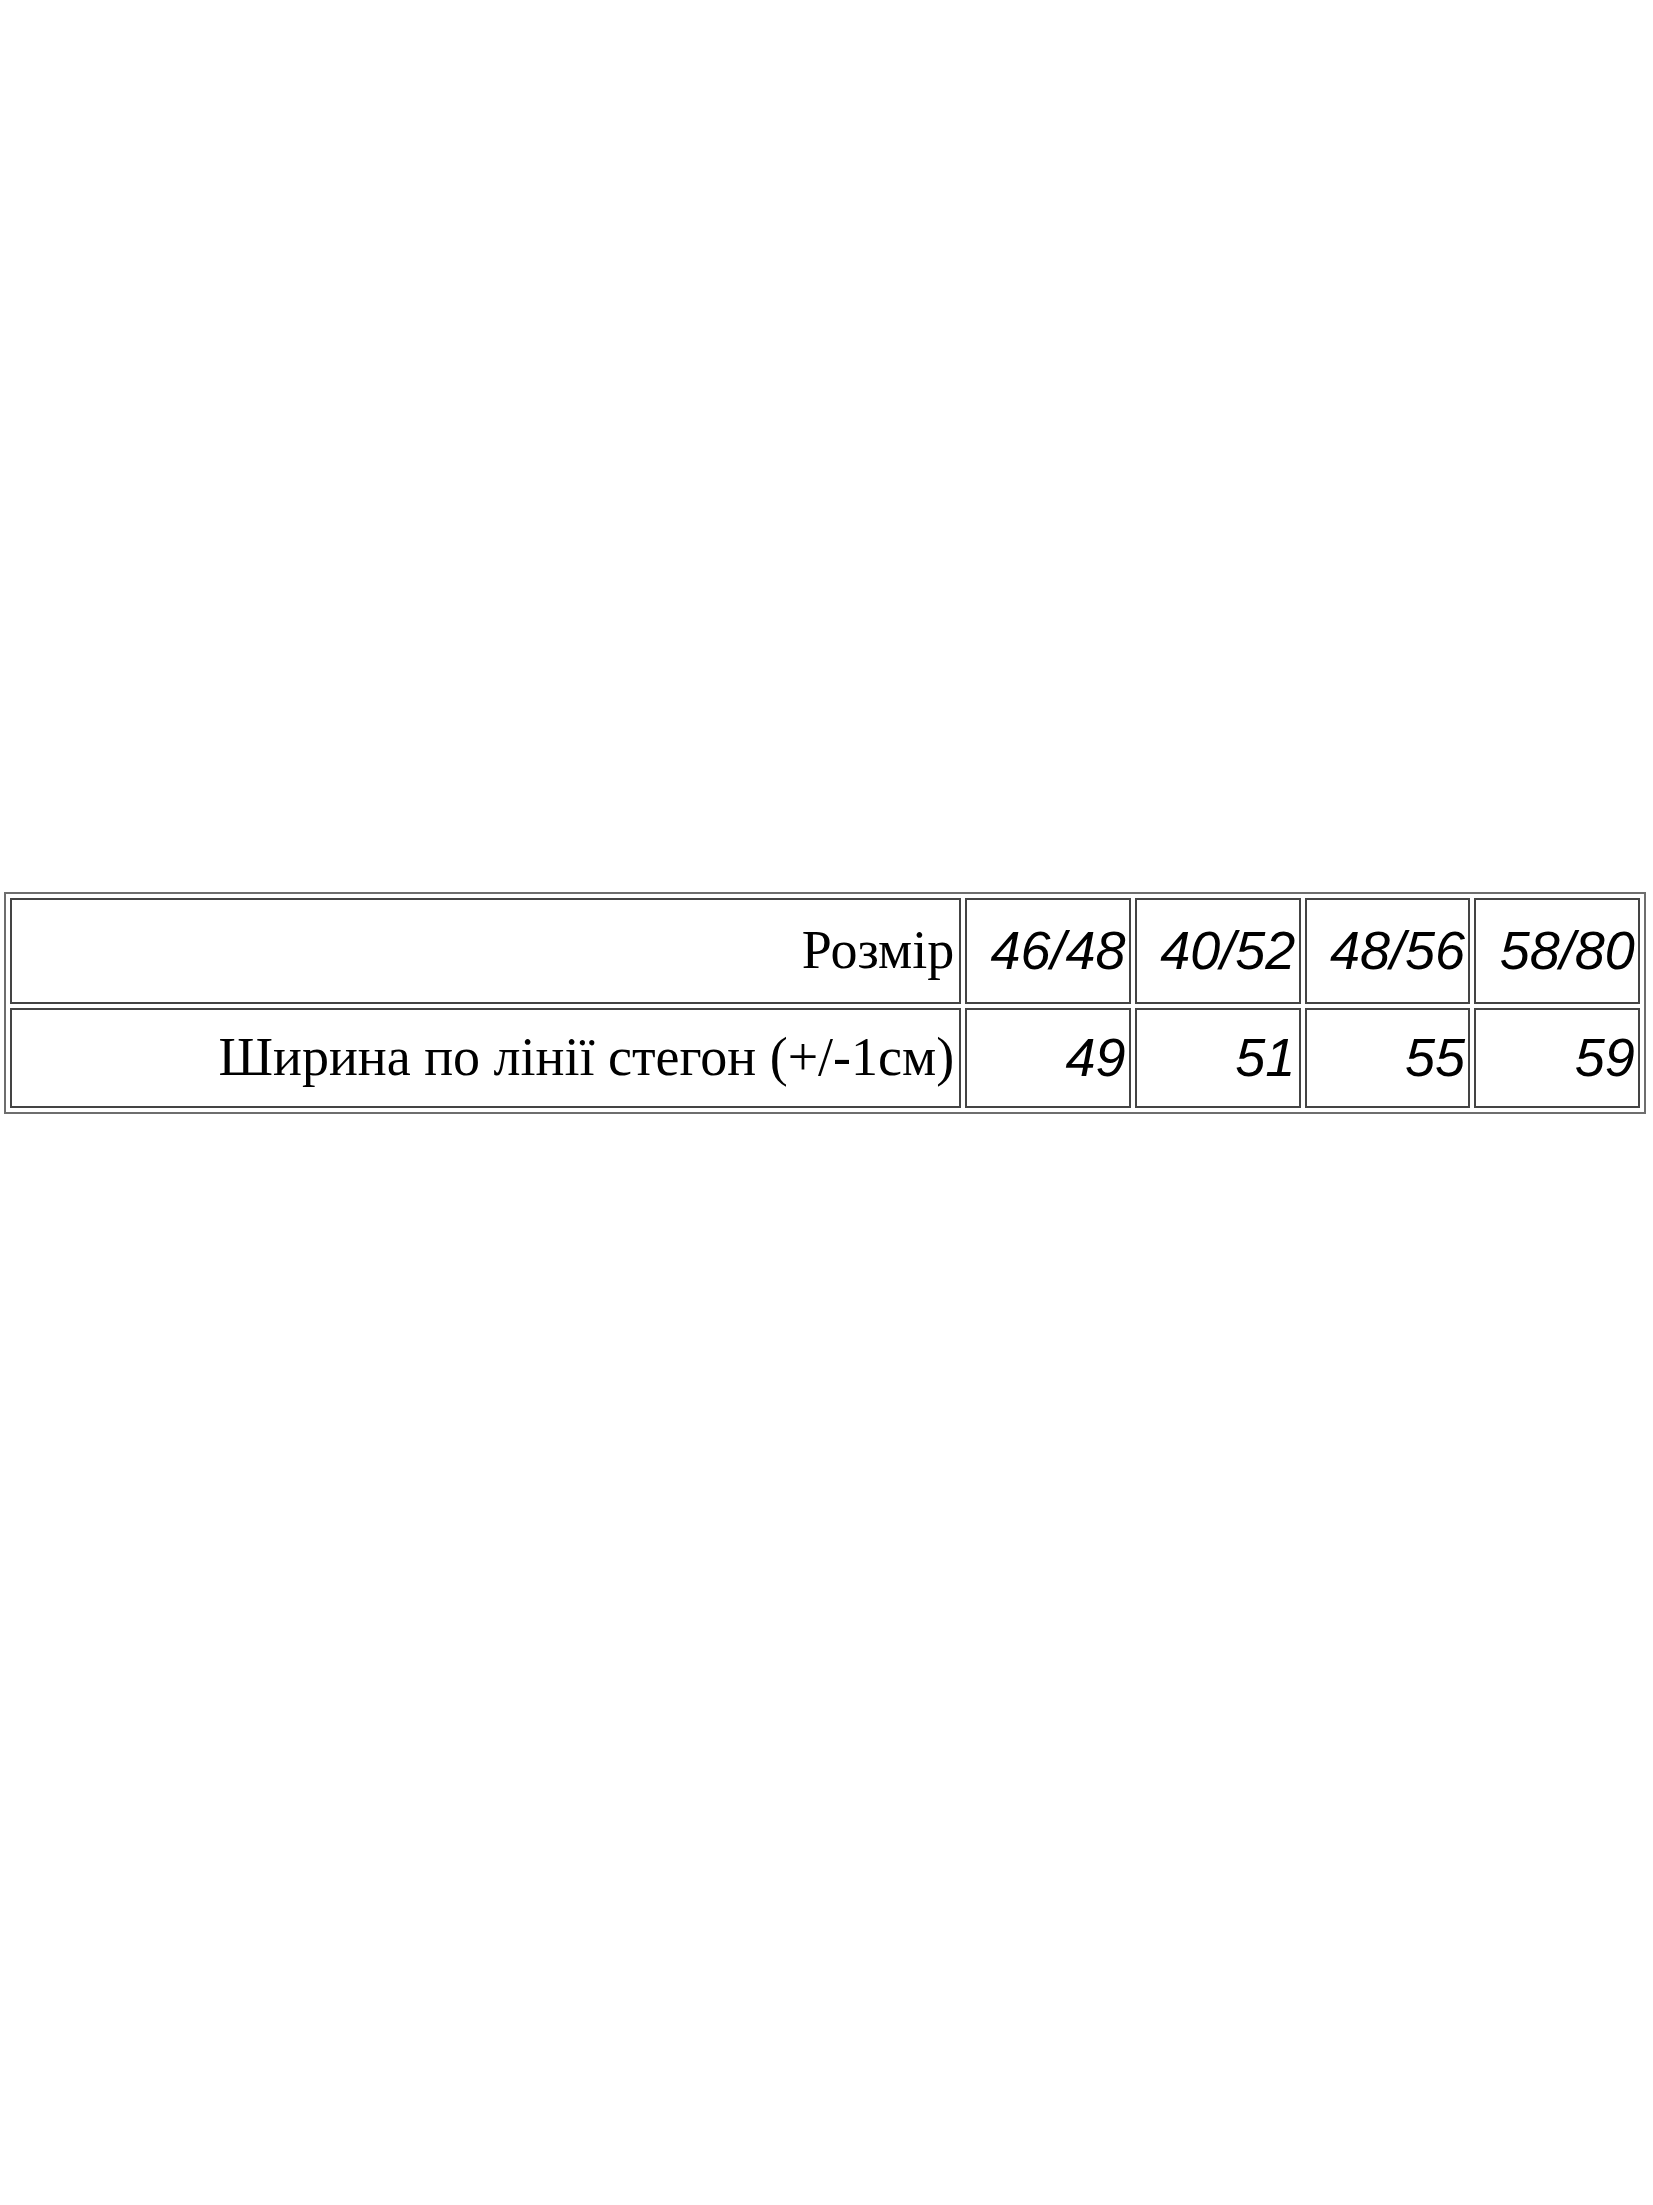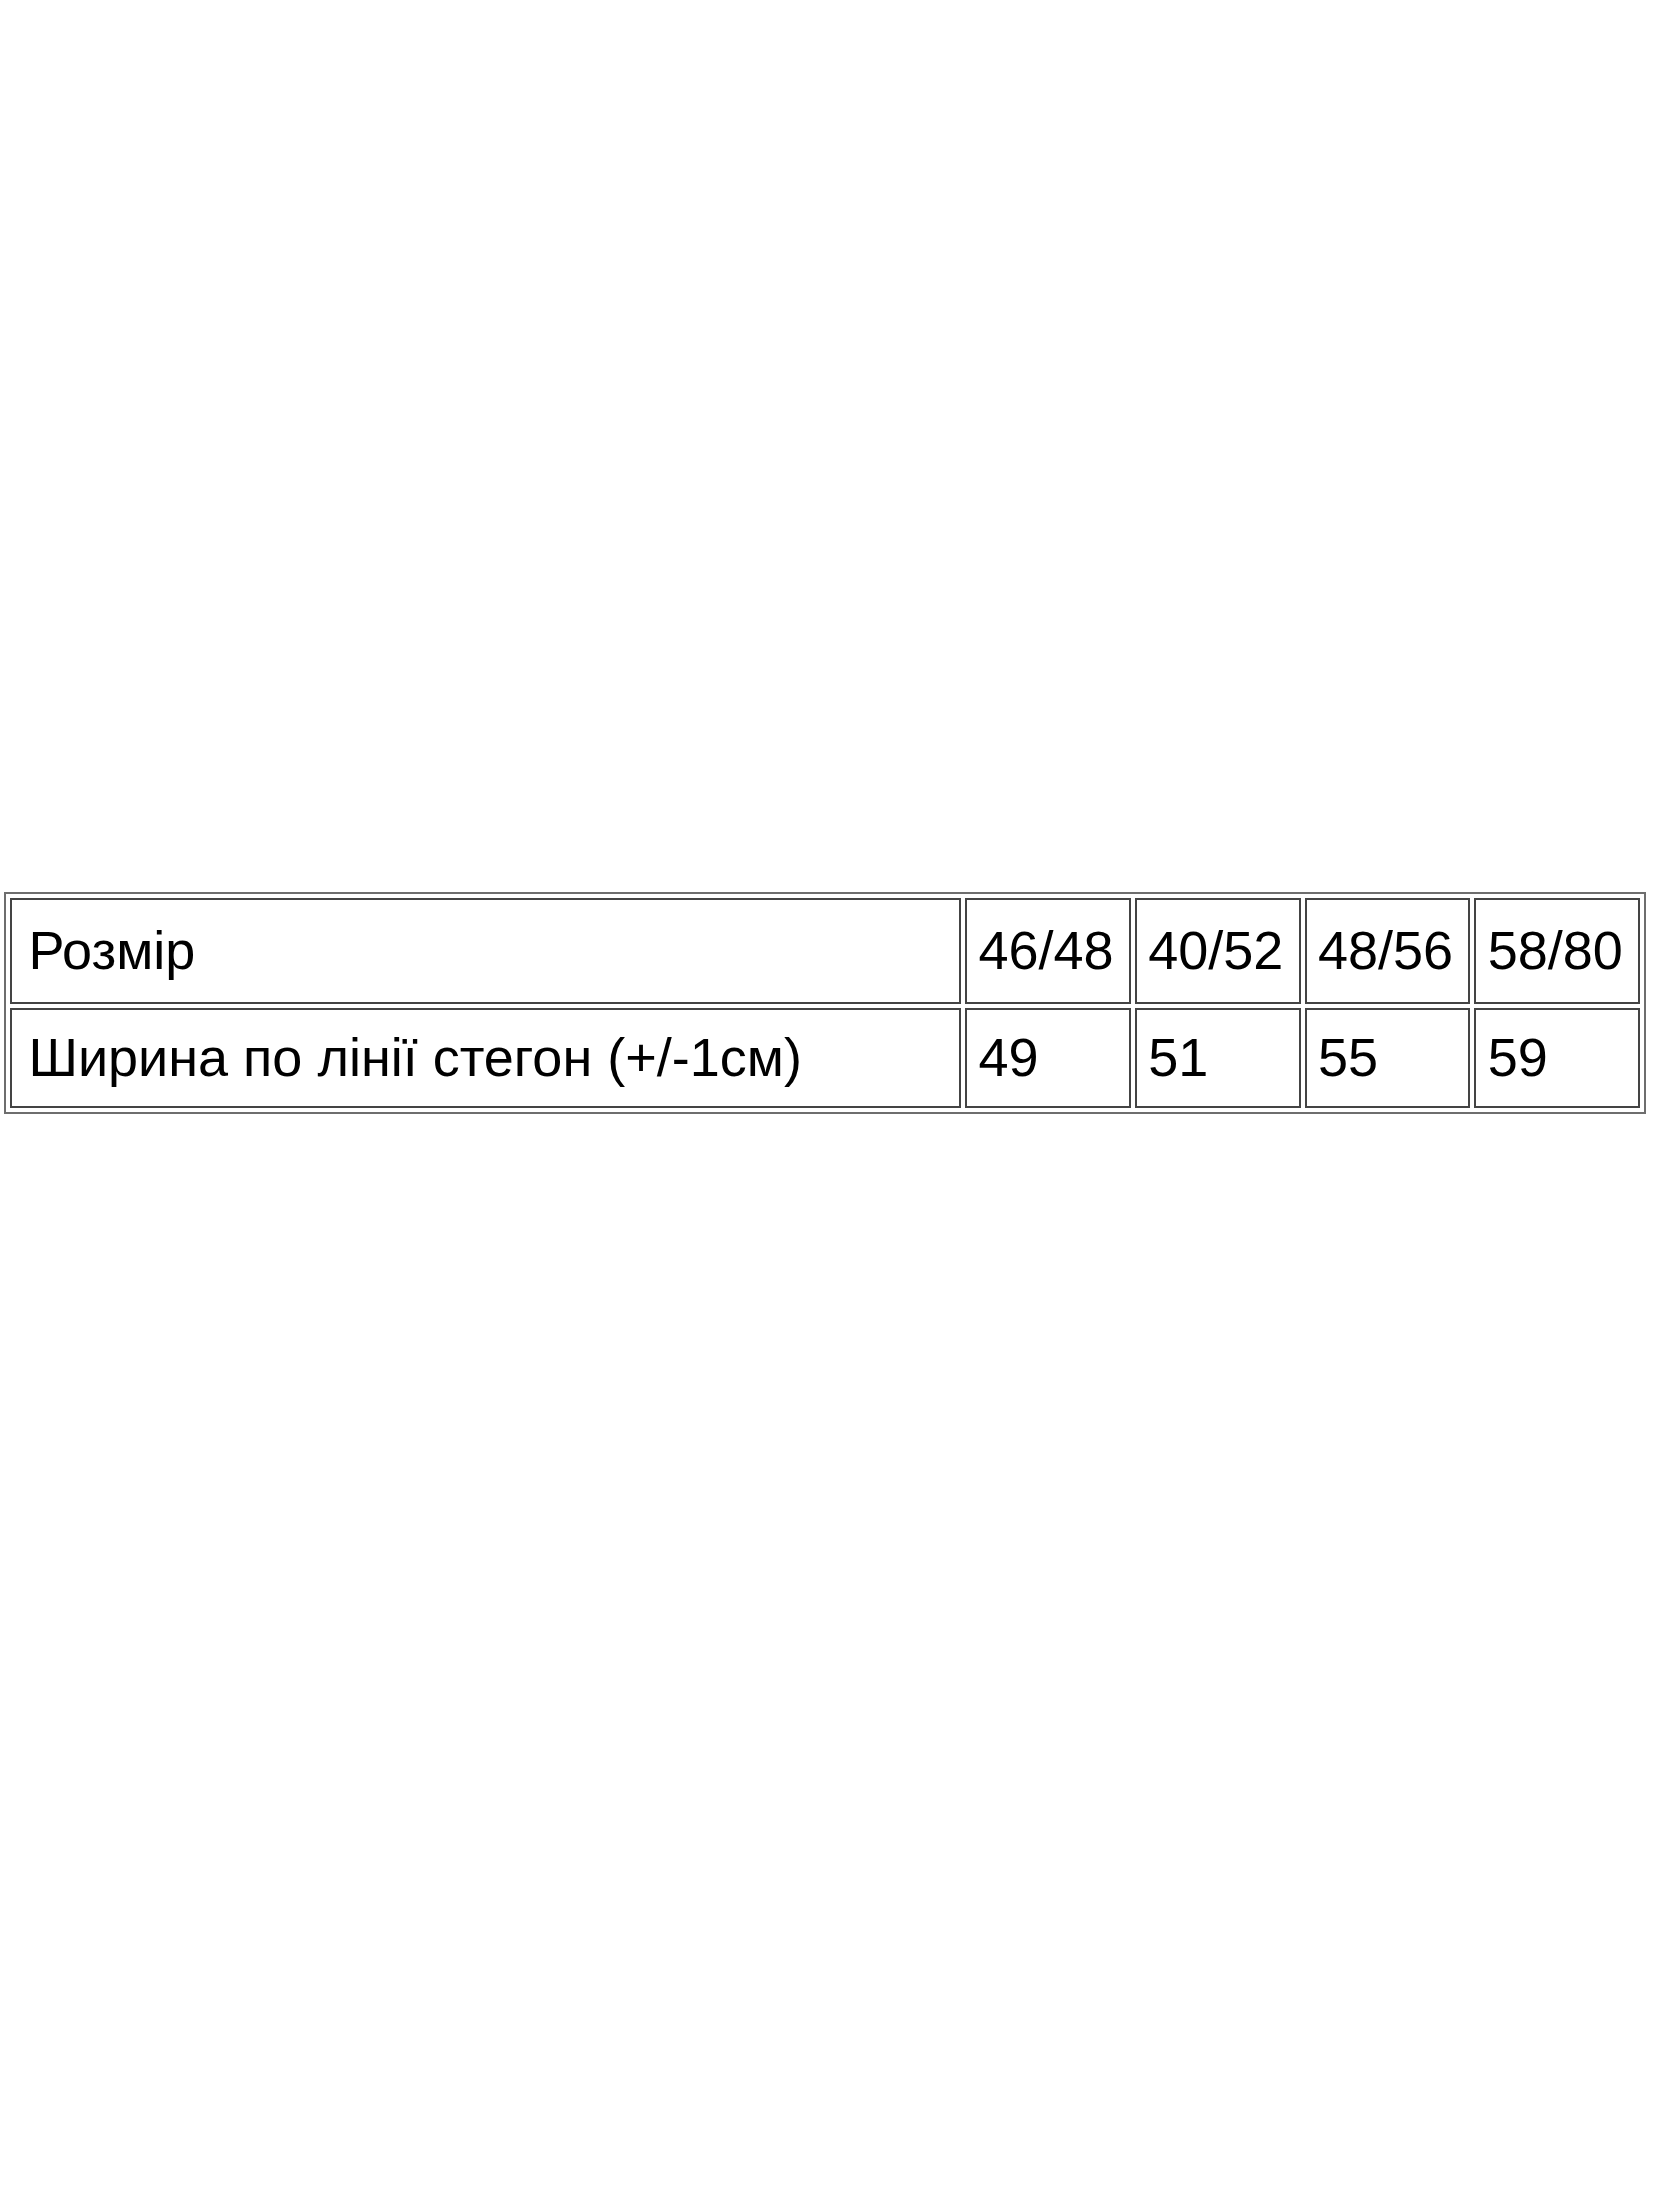--- a/index.html
+++ b/index.html
@@ -31,26 +31,28 @@
     background: #ffffff;
     font-size: 54px;
     line-height: 1.1;
     vertical-align: middle;
     white-space: nowrap;
     overflow: hidden;
   }
   .size-table td.label-cell {
     width: 941px;
     padding: 6.5px 4.9px 6.5px 16.3px;
-    text-align: left;
+    text-align: right;
+    font-family: Liberation Serif, serif;
   }
   .size-table td.value-cell {
     width: 164px;
     padding: 6.5px 3.3px 6.5px 11.4px;
-    text-align: left;
+    text-align: right;
+    font-style: italic;
   }
   .size-table tr.header-row td {
     height: 106px;
   }
   .size-table tr.data-row td {
     height: 100px;
   }
 </style>
 </head>
 <body>

